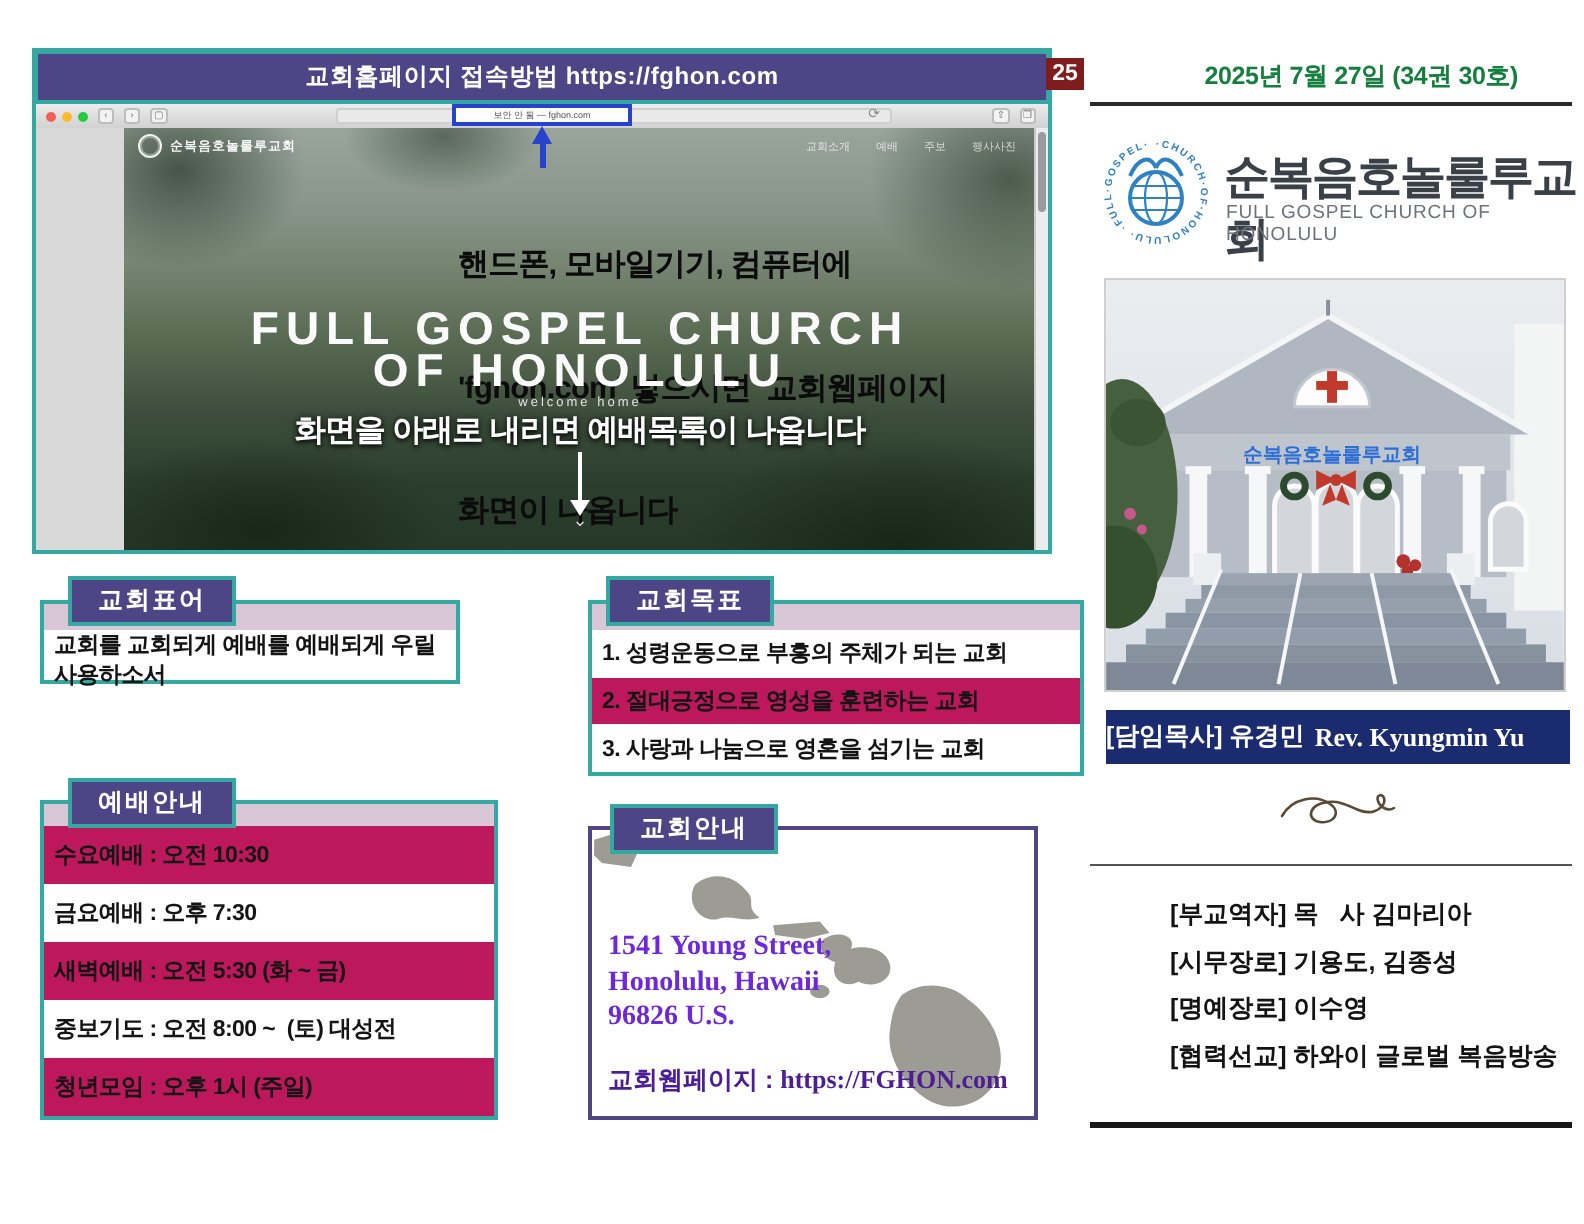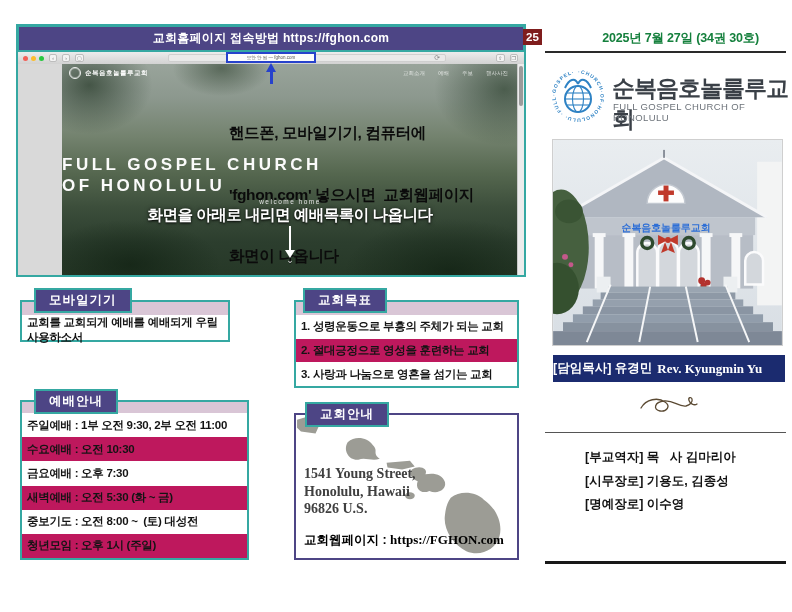--- a/index.html
+++ b/index.html
@@ -42,21 +42,21 @@
       radial-gradient(140px 70px at 85% 98%, rgba(12,28,14,.6), transparent 75%),
       linear-gradient(180deg,#99a49b 0%,#8c988e 16%,#74836f 34%,#55674f 52%,#3c4e3b 68%,#2c3e2e 84%,#263827 100%); margin-left: 44px;}
   .site-header{position:absolute;top:3px;left:7px;right:10px;display:flex;align-items:center;color:#fff;z-index:2;}
   .slogo{width:10px;height:10px;border:1px solid rgba(255,255,255,.9);border-radius:50%;margin-right:4px;
          box-shadow:inset 0 0 0 1px rgba(255,255,255,.35);}
   .sname{font-size:6.5px;font-weight:bold;letter-spacing:.5px;opacity:.95;}
   .snav{margin-left:auto;display:flex;gap:13px;font-size:5.5px;opacity:.7;}
   .overlay{position:absolute;left:167px;top:18px;color:#0b0b0b;font-weight:700;font-size:15.5px;
            line-height:20.5px;letter-spacing:-.4px;white-space:pre-wrap;z-index:2;}
   .overlay .bld{font-weight:800;}
-  .hero{position:absolute;left:0;right:0;top:90px;color:#fbfbfb;font-size:17px;
+  .hero{position:absolute;left:0;right:0;top:90px;text-align:center;color:#fbfbfb;font-size:23px;
         font-weight:700;letter-spacing:3.5px;line-height:21px;z-index:2;}
   .welcome{position:absolute;left:0;right:0;top:134px;text-align:center;color:#e2e2e2;font-size:6.5px;
            letter-spacing:1.5px;z-index:2;}
   .hint{position:absolute;left:0;right:0;top:141px;text-align:center;color:#fff;font-weight:700;font-size:15.5px;
         letter-spacing:-.5px;text-shadow:0 1px 2px rgba(0,0,0,.85),0 0 4px rgba(0,0,0,.6);z-index:2;}
   .down-arrow{position:absolute;left:50%;top:162px;transform:translateX(-50%);z-index:2;}
   .da-line{width:2px;height:24px;background:#fff;margin:0 auto;}
   .da-head{width:0;height:0;border-left:5px solid transparent;border-right:5px solid transparent;
            border-top:8px solid #fff;margin:0 auto;}
   .da-chev{color:rgba(255,255,255,.85);font-size:9px;line-height:5px;text-align:center;}
@@ -70,22 +70,22 @@
            display:flex;flex-direction:column;}
   .band{height:13px;background:#d9c6d6;flex:0 0 auto;}
   .rowline{flex:1;display:flex;align-items:center;padding-left:5px;font-size:11.5px;font-weight:700;
            color:#141414;letter-spacing:-.3px;white-space:pre-wrap;}
   .rowline.alt{background:#be185d;}
 
   .infobox{position:absolute;left:294px;top:413px;width:225px;height:147px;box-sizing:border-box;
            border:2.5px solid #4d4585;background:#fff;overflow:hidden;}
   .mapsvg{position:absolute;inset:0;width:100%;height:100%;}
   .addr{position:absolute;left:8px;top:50px;font-family:"Liberation Serif",serif;font-weight:bold;
-        font-size:14px;line-height:17.5px;color:#404040;z-index:2;}
-  .webline{position:absolute;left:8px;bottom:9px;font-size:12.5px;font-weight:bold;color:#000000;z-index:2;}
+        font-size:14px;line-height:17.5px;color:#6d28d9;z-index:2;}
+  .webline{position:absolute;left:8px;bottom:9px;font-size:12.5px;font-weight:bold;color:#4c1d95;z-index:2;}
   .webline .url{font-family:"Liberation Serif",serif;font-size:13px;}
 
   
   .pn{position:absolute;left:523px;top:29px;width:19px;height:16px;background:#7f1d1d;color:#fff;
       font-size:11.5px;font-weight:bold;display:flex;align-items:center;justify-content:center;}
   .date{position:absolute;left:523px;top:30px;width:236px;text-align:right;font-size:12.5px;
         font-weight:600;color:#15803d;letter-spacing:-.2px;}
   .hline1{position:absolute;left:545px;top:51px;width:241px;height:2px;background:#2a2a2a;}
   .logosvg{position:absolute;left:548px;top:66px;width:60px;height:60px;}
   .cname{position:absolute;left:612px;top:73px;font-size:23px;font-weight:800;color:#3a4047;letter-spacing:-1px;}
@@ -164,38 +164,37 @@
         <div class="da-line"></div>
         <div class="da-head"></div>
         <div class="da-chev">⌄</div>
       </div>
     </div>
     <div class="sb">
       <div class="sb-thumb"></div>
     </div>
   </div>
 
-  <div class="badge" style="left:34px;top:288px;">모바일기기</div>
+  <div class="badge" style="left:34px;top:288px;">교회표어</div>
   <div class="tealbox" style="left:20px;top:300px;width:210px;height:42px;">
     <div class="band"></div>
     <div class="rowline">교회를 교회되게 예배를 예배되게 우릴 사용하소서</div>
   </div>
 
   <div class="badge" style="left:303px;top:288px;font-family:Liberation Mono, monospace;">교회목표</div>
-  <div class="tealbox" style="left:294px;top:300px;width:225px;height:88px;">
+  <div class="tealbox" style="left:294px;top:300px;width:248px;height:88px;">
     <div class="band"></div>
     <div class="rowline">1. 성령운동으로 부흥의 주체가 되는 교회</div>
     <div class="rowline alt">2. 절대긍정으로 영성을 훈련하는 교회</div>
     <div class="rowline">3. 사랑과 나눔으로 영혼을 섬기는 교회</div>
   </div>
 
   <div class="badge" style="left:34px;top:389px;">예배안내</div>
   <div class="tealbox" style="left:20px;top:400px;width:229px;height:160px;">
     <div class="band" style="height:11px;"></div>
-    <div class="rowline">주일예배 : 1부 오전 9:30, 2부 오전 11:00</div>
     <div class="rowline alt">수요예배 : 오전 10:30</div>
     <div class="rowline">금요예배 : 오후 7:30</div>
     <div class="rowline alt">새벽예배 : 오전 5:30 (화 ~ 금)</div>
     <div class="rowline">중보기도 : 오전 8:00 ~  (토) 대성전</div>
     <div class="rowline alt">청년모임 : 오후 1시 (주일)</div>
   </div>
 
   <div class="badge" style="left:305px;top:402px;">교회안내</div>
   <div class="infobox">
     <svg class="mapsvg" viewBox="0 0 225 147">
@@ -325,16 +324,17 @@
   <svg class="flourish" viewBox="0 0 62 28">
     <path d="M3,15 C8,6 20,4 27,9 C33,13 29,19 22,18 C15,17 16,9 26,8 C36,7 40,14 48,13 C52,12 55,9 54,6 C53,3.5 50,4.5 51,7.5 C52,10.5 56,13 59,11" stroke="#5b4a33" stroke-width="1.3" fill="none" stroke-linecap="round"></path>
   </svg>
 
   <div class="hline2"></div>
 
   <div class="staff">
     <div>[부교역자] 목   사 김마리아</div>
     <div>[시무장로] 기용도, 김종성</div>
     <div>[명예장로] 이수영</div>
+    <div>[협력선교] 하와이 글로벌 복음방송</div>
   </div>
 
   <div class="hline3"></div>
 </div>
 
 </body></html>

